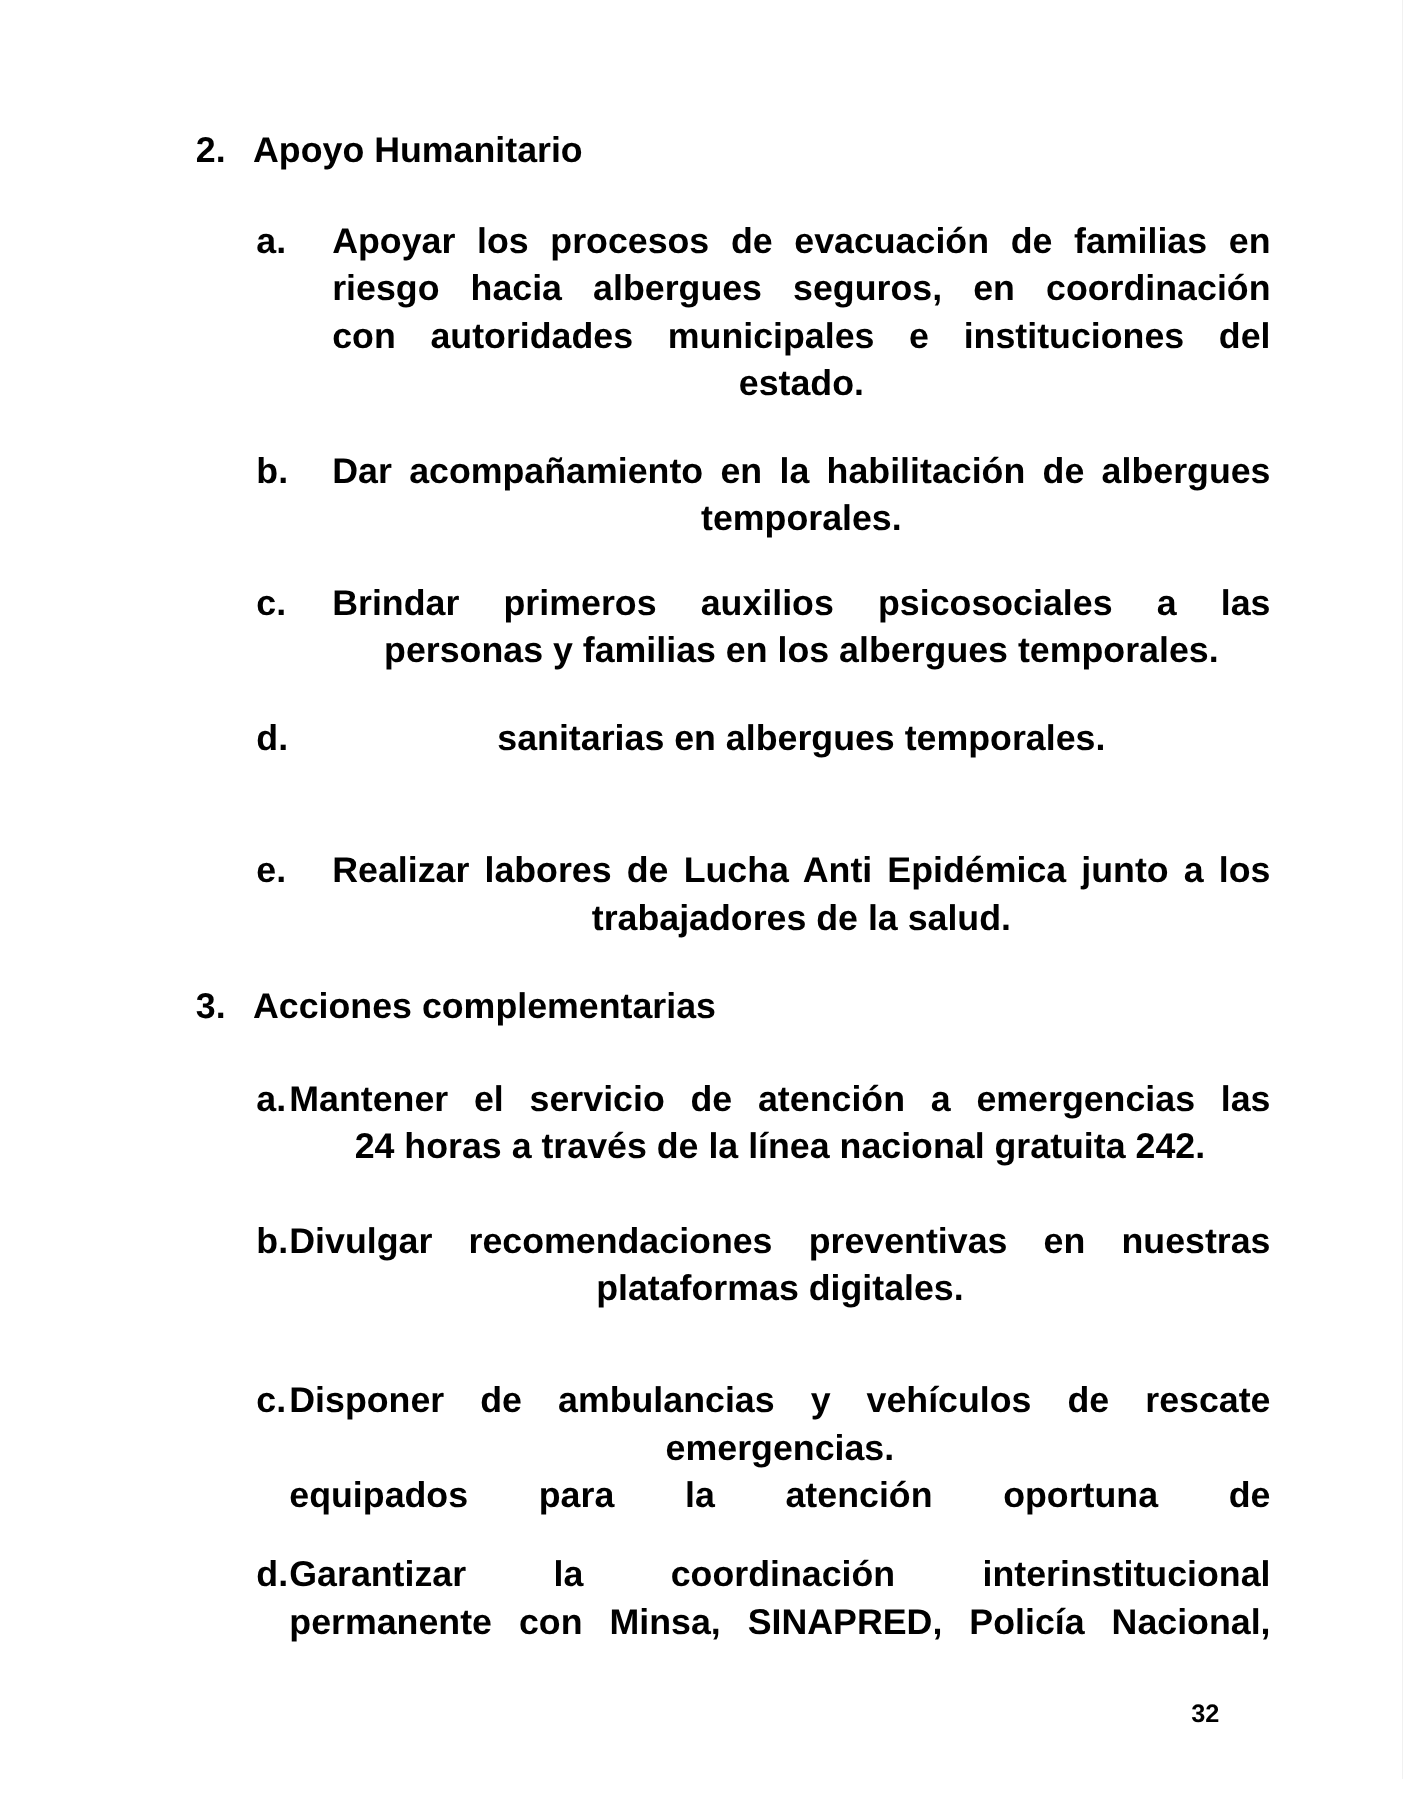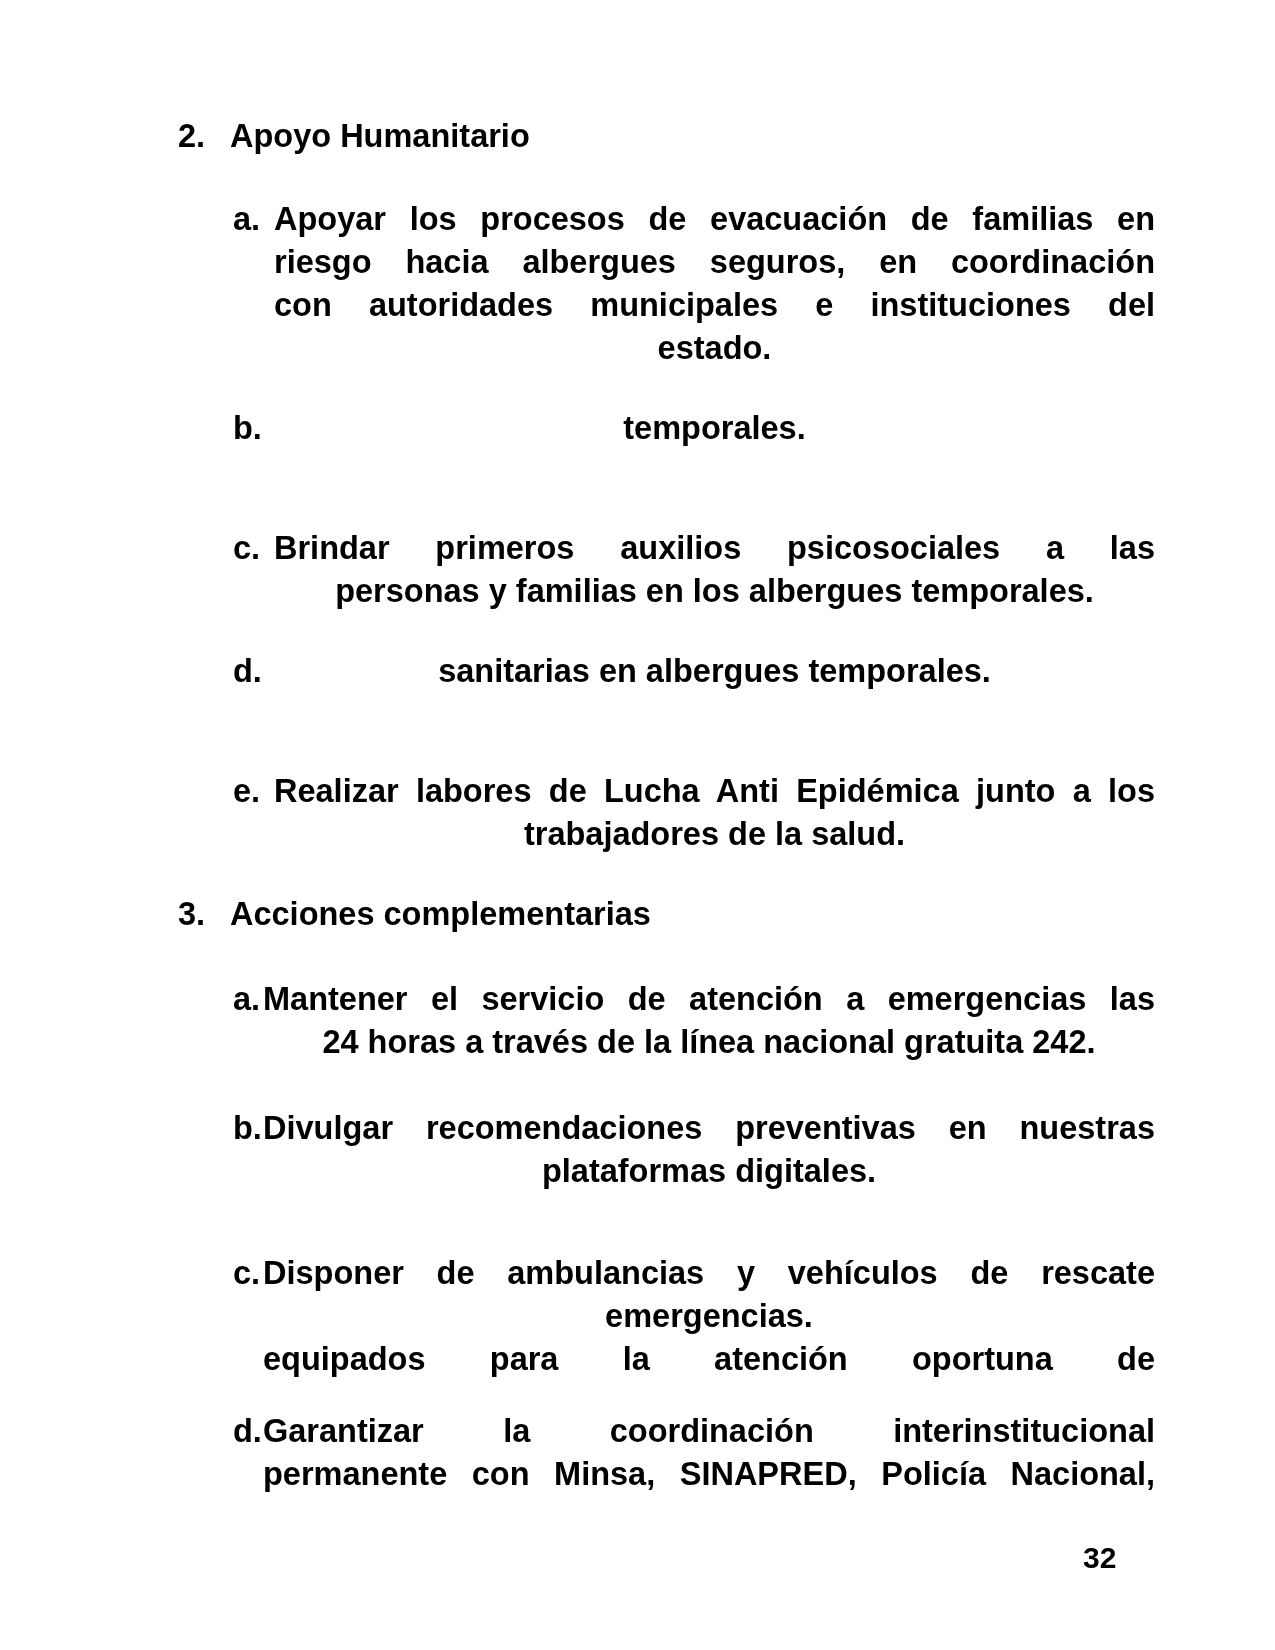--- a/index.html
+++ b/index.html
@@ -36,21 +36,21 @@
   .item {
     position: absolute;
     left: 233px;
     width: 922px; 
   }
   .item .letter {
     position: absolute;
     left: 0;
     top: 0;
   }
-  .item .lines { margin-left: 41px; }      
+  .item .lines { margin-left: 69px; }      
   .sec3 .lines { margin-left: 30px; }      
 
   .line {
     text-align: center;
   }
   .line.just {
     text-align: justify;
     text-align-last: justify;
     -moz-text-align-last: justify;
     text-justify: inter-word;
@@ -64,21 +64,21 @@
   #i-3a { top: 978px; }
   #i-3b { top: 1107px; }
   #i-3c { top: 1252px; }
   #i-3d { top: 1410px; }
 
   
   .pagenum {
     position: absolute;
     top: 1544px;
     left: 1083px;
-    font-size: 30px;
+    font-size: 23px;
     line-height: 27px;
   }
 </style>
 </head>
 <body>
 
 <div class="page">
 
   <div class="heading" id="h-sec2">
     <span class="num">2.</span>
@@ -91,20 +91,21 @@
       <div class="line just">Apoyar los procesos de evacuación de familias en</div>
       <div class="line just">riesgo hacia albergues seguros, en coordinación</div>
       <div class="line just">con autoridades municipales e instituciones del</div>
       <div class="line">estado.</div>
     </div>
   </div>
 
   <div class="item sec2" id="i-2b">
     <span class="letter">b.</span>
     <div class="lines">
+      <div class="line just">Dar acompañamiento en la habilitación de albergues</div>
       <div class="line">temporales.</div>
     </div>
   </div>
 
   <div class="item sec2" id="i-2c">
     <span class="letter">c.</span>
     <div class="lines">
       <div class="line just">Brindar primeros auxilios psicosociales a las</div>
       <div class="line">personas y familias en los albergues temporales.</div>
     </div>

